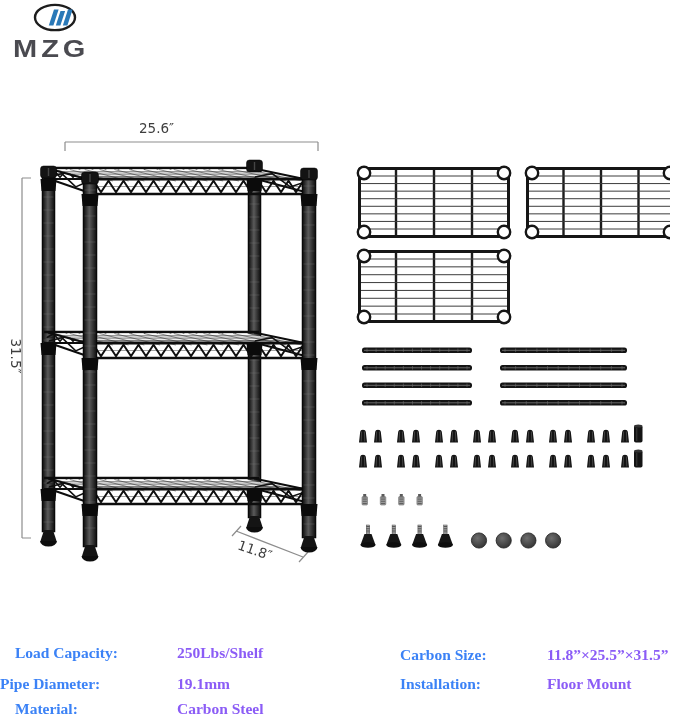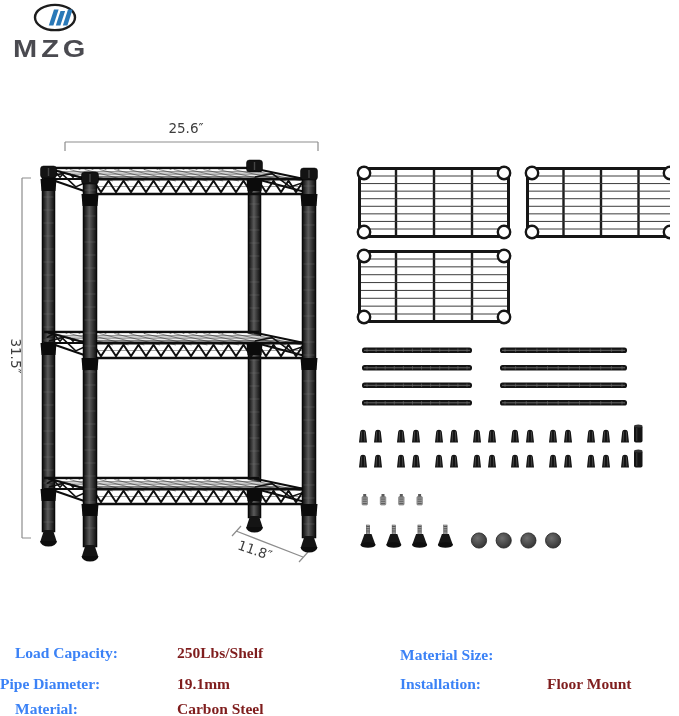--- a/index.html
+++ b/index.html
@@ -4,25 +4,25 @@
 <style>
   html,body{margin:0;padding:0;background:#fff}
   .canvas{position:relative;width:670px;height:716px;background:#ffffff;overflow:hidden;
           font-family:"Liberation Sans",sans-serif}
   #gfx{position:absolute;left:0;top:0}
   .logo-svg{position:absolute;left:10px;top:2px}
   .wordmark{position:absolute;left:13px;top:36px;font-weight:700;font-size:29px;
             letter-spacing:4px;color:#4a4a50;transform:scaleY(.82);transform-origin:0 0;
             font-family:"Liberation Sans",sans-serif}
   .dim{position:absolute;font-size:13.5px;color:#3e3e3e;font-family:"DejaVu Sans",sans-serif;white-space:nowrap}
-  .dim-w{left:151px;top:120px;width:70px;text-align:center}
+  .dim-w{left:139px;top:120px;width:70px;}
   .dim-h{left:-14px;top:348px;width:60px;text-align:center;transform:rotate(90deg)}
   .dim-d{left:226px;top:542px;width:58px;text-align:center;transform:rotate(19deg)}
   .spec-label{position:absolute;font:700 15.5px "Liberation Serif",serif;color:#3b82f6;white-space:nowrap}
-  .spec-value{position:absolute;font:700 15.5px "Liberation Serif",serif;color:#7f1d1d;white-space:nowrap}
+  .spec-value{position:absolute;font:700 15.5px "Liberation Serif",serif;color:#8b5cf6;white-space:nowrap}
 </style>
 </head>
 <body>
 
 <div class="canvas">
 
   <svg id="gfx" width="679" height="716" viewBox="0 0 679 716">
       <defs>
         <linearGradient id="postgrad" x1="0" y1="0" x2="1" y2="0">
           <stop offset="0" stop-color="#050505"></stop>
@@ -655,17 +655,18 @@
 
   <div class="spec-label" style="left:15px;top:644px">Load Capacity:</div>
   <div class="spec-value" style="left:177px;top:644px">250Lbs/Shelf</div>
 
   <div class="spec-label" style="left:0;top:675px">Pipe Diameter:</div>
   <div class="spec-value" style="left:177px;top:675px">19.1mm</div>
 
   <div class="spec-label" style="left:15px;top:700px">Material:</div>
   <div class="spec-value" style="left:177px;top:700px">Carbon Steel</div>
 
-  <div class="spec-label" style="left:400px;top:646px">Material Size:</div>
+  <div class="spec-label" style="left:400px;top:646px">Carbon Size:</div>
+  <div class="spec-value" style="left:547px;top:646px">11.8”×25.5”×31.5”</div>
 
   <div class="spec-label" style="left:400px;top:675px">Installation:</div>
   <div class="spec-value" style="left:547px;top:675px">Floor Mount</div>
 </div>
 
 </body></html>

